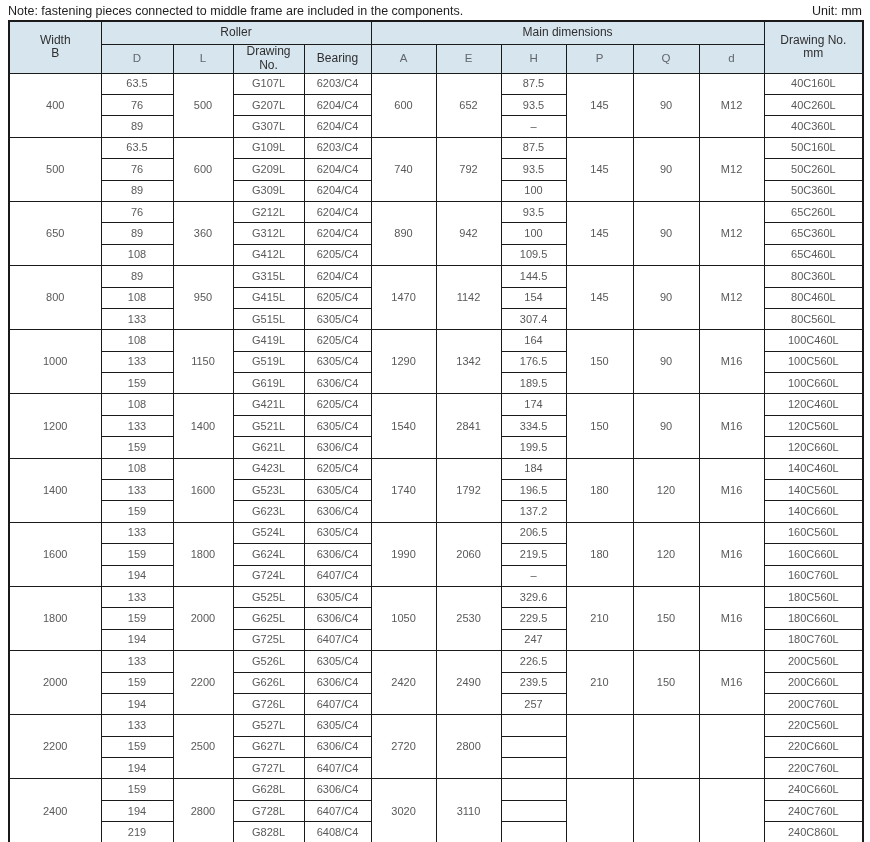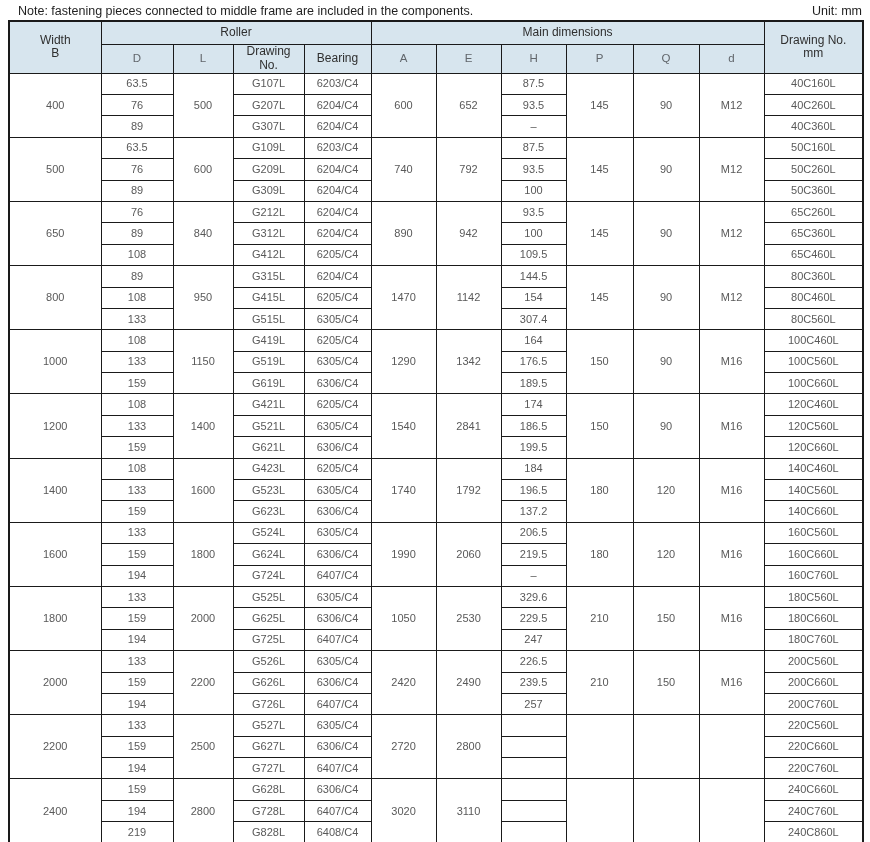--- a/index.html
+++ b/index.html
@@ -14,21 +14,21 @@
   .page {
     width: 870px;
     height: 842px;
     box-sizing: border-box;
     overflow: hidden;
   }
   .top-bar {
     display: flex;
     justify-content: space-between;
     align-items: flex-end;
-    padding: 4px 8px 2px 18px;
+    padding: 4px 8px 2px 8px;
     font-size: 12.5px;
     color: #1f1f1f;
   }
   table.spec {
     border-collapse: collapse;
     table-layout: fixed;
     margin-left: 8px;
     width: 854px;
     border: 2px solid #1a1a1a;
   }
@@ -161,21 +161,21 @@
         <tr>
           <td>89</td>
           <td>G309L</td>
           <td>6204/C4</td>
           <td>100</td>
           <td>50C360L</td>
         </tr>
         <tr>
           <td rowspan="3">650</td>
           <td>76</td>
-          <td rowspan="3">840</td>
+          <td rowspan="3">360</td>
           <td>G212L</td>
           <td>6204/C4</td>
           <td rowspan="3">890</td>
           <td rowspan="3">942</td>
           <td>93.5</td>
           <td rowspan="3">145</td>
           <td rowspan="3">90</td>
           <td rowspan="3">M12</td>
           <td>65C260L</td>
         </tr>
@@ -260,21 +260,21 @@
           <td>174</td>
           <td rowspan="3">150</td>
           <td rowspan="3">90</td>
           <td rowspan="3">M16</td>
           <td>120C460L</td>
         </tr>
         <tr>
           <td>133</td>
           <td>G521L</td>
           <td>6305/C4</td>
-          <td>186.5</td>
+          <td>334.5</td>
           <td>120C560L</td>
         </tr>
         <tr>
           <td>159</td>
           <td>G621L</td>
           <td>6306/C4</td>
           <td>199.5</td>
           <td>120C660L</td>
         </tr>
         <tr>

